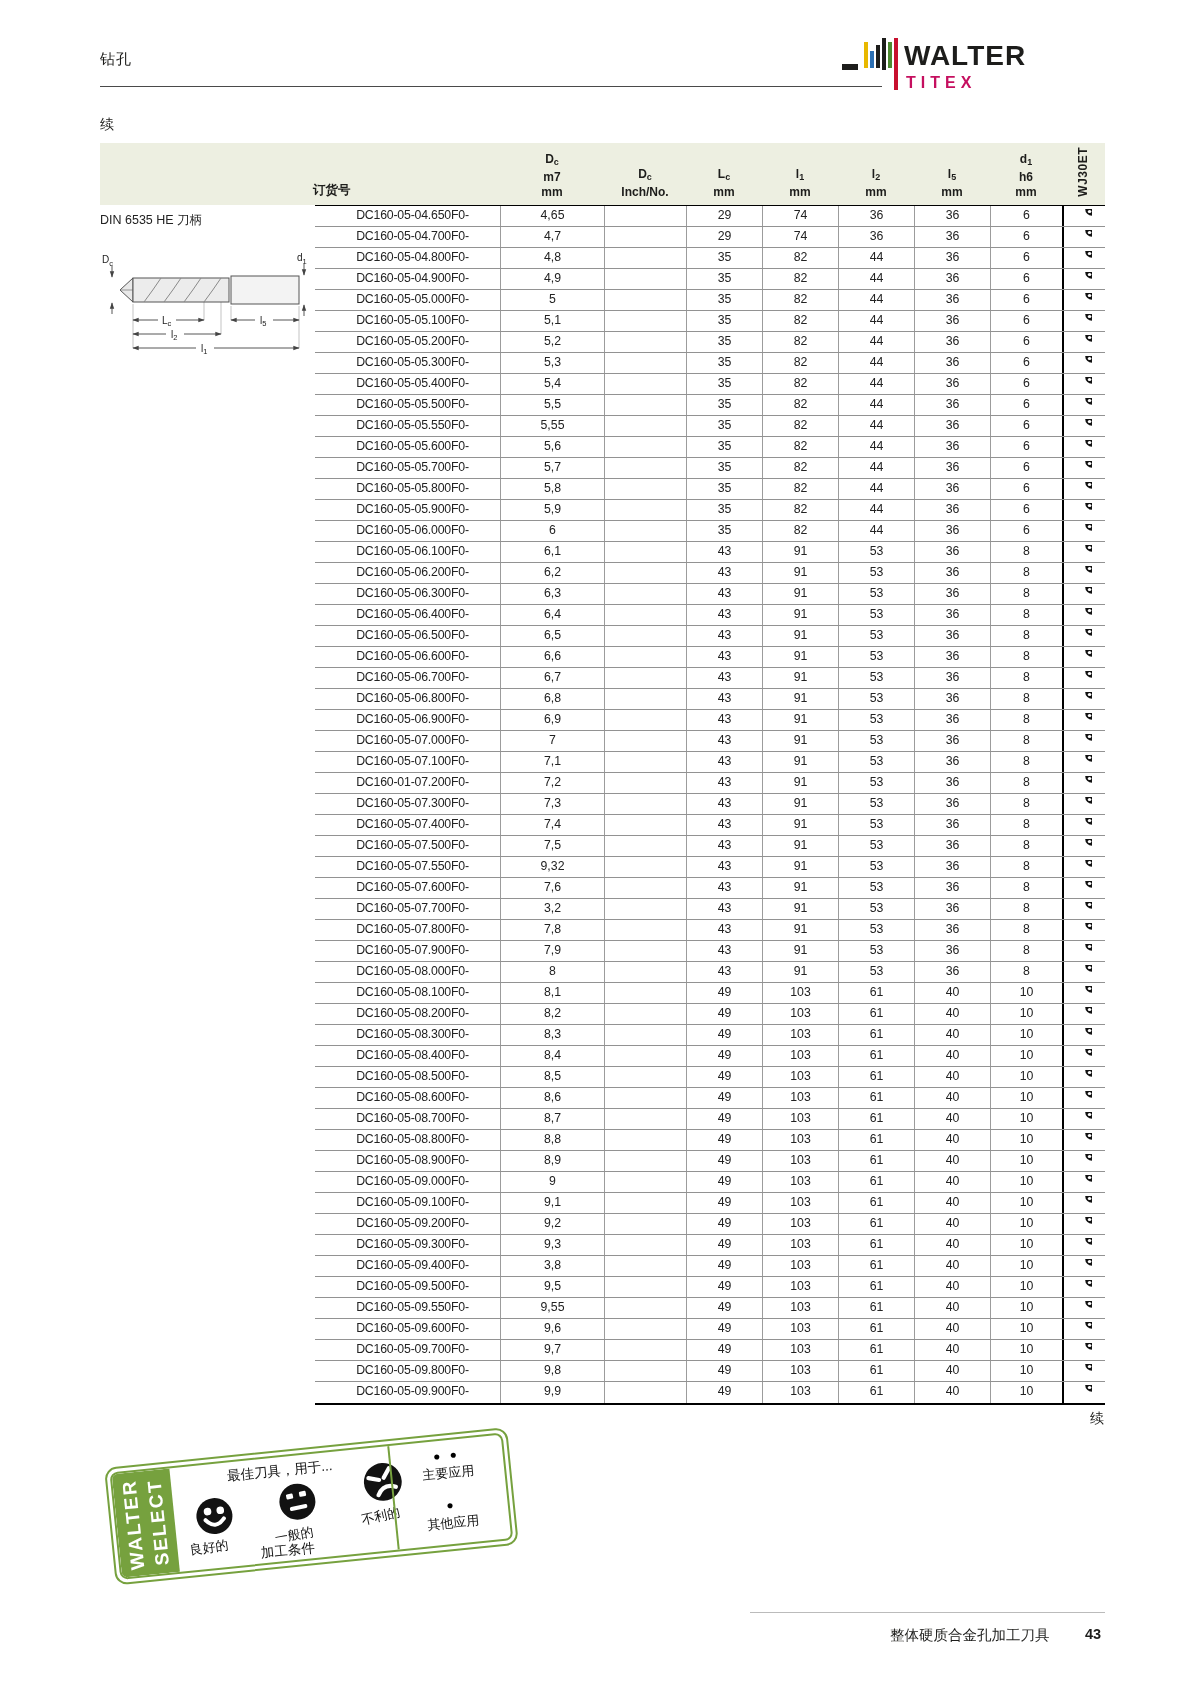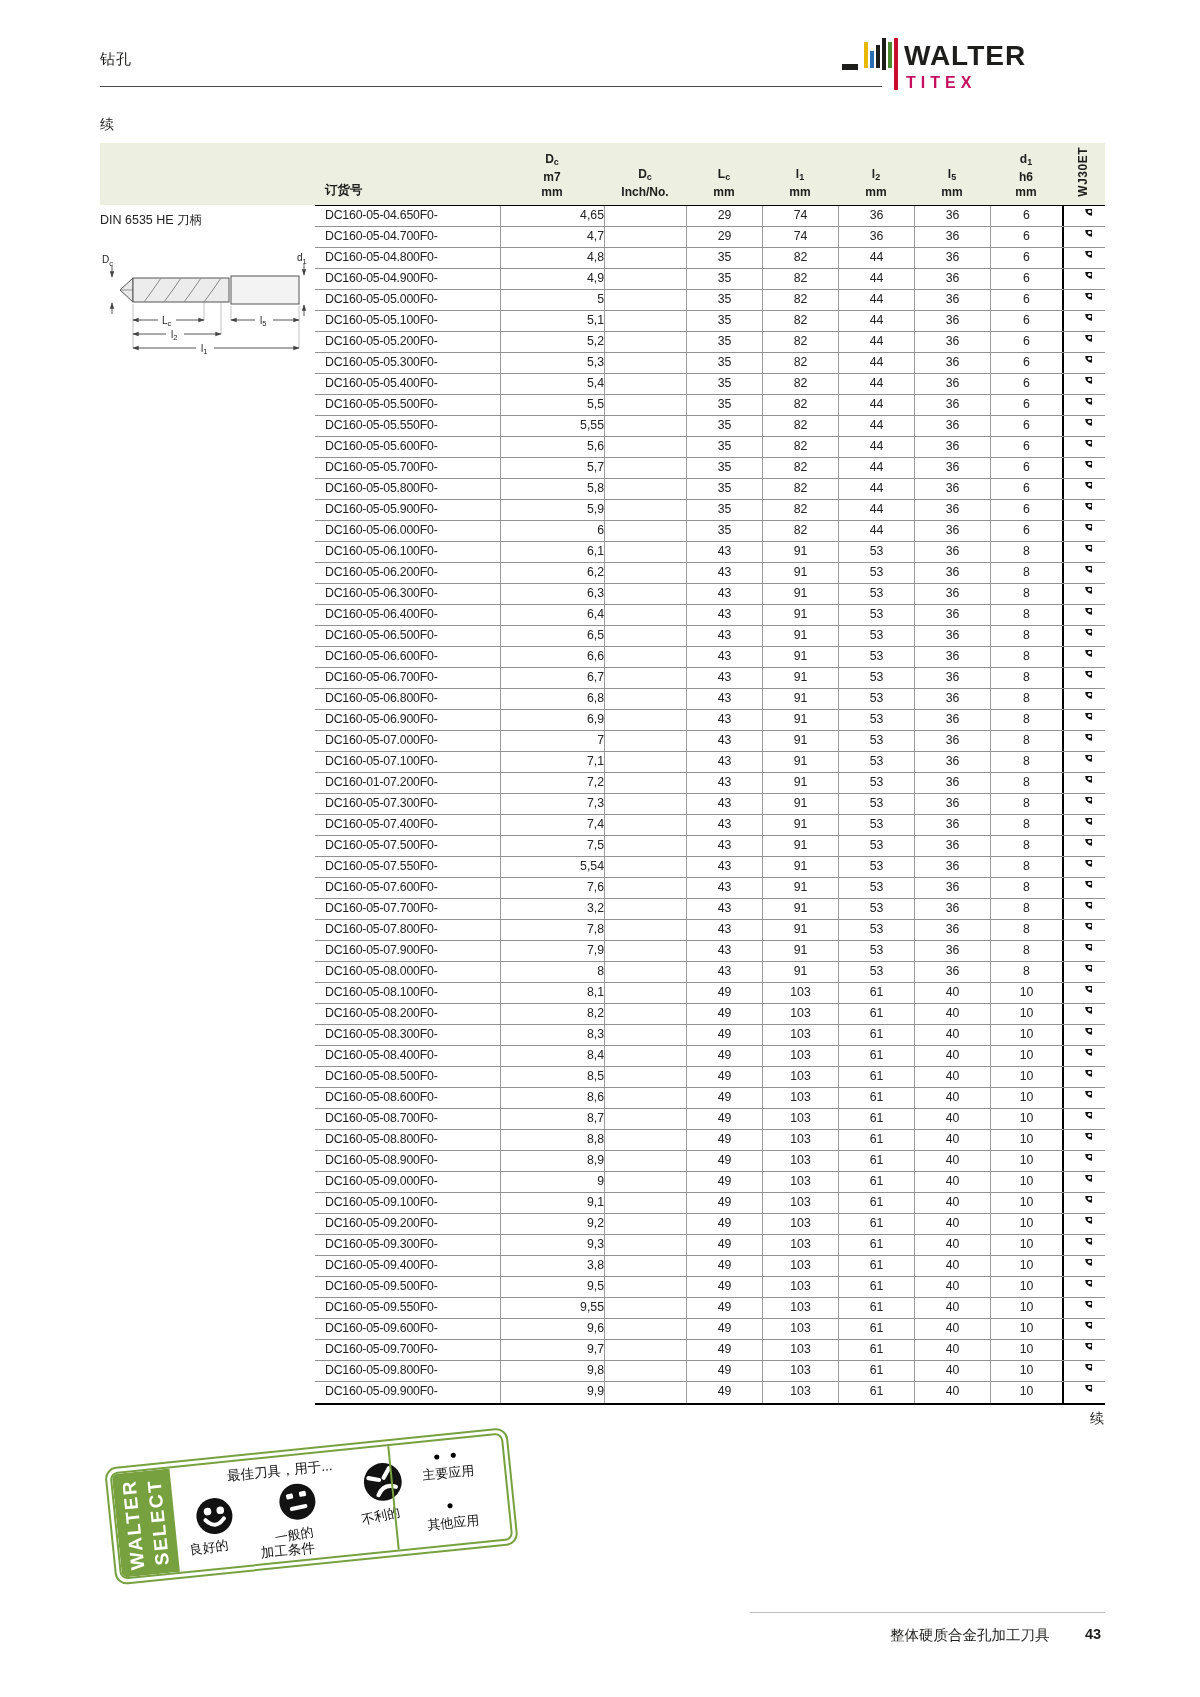--- a/index.html
+++ b/index.html
@@ -21,43 +21,43 @@
   .lb2{left:34px;top:7px;height:23px;}
   .lb3{left:40px;top:0px;height:32px;}
   .lb4{left:46px;top:4px;height:26px;}
   .lb5{left:52px;top:0px;height:52px;}
   .logo-brand{position:absolute;left:62px;top:2px;font-size:28px;font-weight:bold;letter-spacing:1px;color:#1d1d1b;}
   .logo-sub{position:absolute;left:64px;top:36px;font-size:16px;font-weight:bold;letter-spacing:5px;}
 
   
   .ctable{left:100px;top:143px;width:1005px;}
   .thead{position:relative;width:1005px;height:62px;background:#edefe1;}
-  .order-h{position:absolute;left:225px;bottom:6px;font-size:12.5px;font-weight:bold;}
+  .order-h{position:absolute;left:213px;bottom:6px;font-size:12.5px;font-weight:bold;}
   .hcell{position:absolute;bottom:5px;display:flex;flex-direction:column;justify-content:flex-end;
          text-align:center;font-size:12px;font-weight:bold;line-height:15px;}
   .hc-line:empty{display:none;}
   .sub{font-size:9px;vertical-align:-2px;}
   .h-dc{left:400px;width:104px;}
   .h-inch{left:504px;width:82px;}
   .h-lc{left:586px;width:76px;}
   .h-l1{left:662px;width:76px;}
   .h-l2{left:738px;width:76px;}
   .h-l5{left:814px;width:76px;}
   .h-d1{left:890px;width:72px;}
   .h-grade{left:962px;width:43px;bottom:4px;display:block;text-align:center;}
   .h-grade span{writing-mode:vertical-rl;transform:rotate(180deg);display:inline-block;
                 font-size:12px;font-weight:bold;letter-spacing:0.5px;}
 
   .tbody{position:relative;margin-left:215px;width:790px;border-top:1.5px solid #000;border-bottom:2px solid #000;}
   .trow{display:flex;height:21px;border-bottom:1px solid #929292;box-sizing:border-box;}
   .trow:last-child{border-bottom:none;}
   .c{box-sizing:border-box;font-size:12.3px;line-height:19.5px;text-align:center;color:#222;
      border-left:1px solid #9c9c9c;overflow:hidden;white-space:nowrap;}
-  .c-order{width:185px;text-align:left;padding-left:10px;border-left:none;letter-spacing:-0.2px;}
-  .c-dc{width:104px;text-align:right;}
+  .c-order{width:185px;text-align:center;padding-left:10px;border-left:none;letter-spacing:-0.2px;}
+  .c-dc{width:104px;}
   .c-inch{width:82px;}
   .c-lc{width:76px;}
   .c-l1{width:76px;}
   .c-l2{width:76px;}
   .c-l5{width:76px;}
   .c-d1{width:72px;}
   .c-icon{width:43px;border-left:2.5px solid #000;display:flex;align-items:center;justify-content:center;}
   .row-smiley{transform:rotate(-90deg);display:block;}
 
   
@@ -666,21 +666,21 @@
     <div class="c c-d1">8</div>
     <div class="c c-icon">
       <svg class="row-smiley" width="15" height="15" viewBox="-8 -8 16 16">
               <use href="#sym-smiley"></use>
             </svg>
     </div>
   </div>
 
   <div class="trow">
     <div class="c c-order">DC160-05-07.550F0-</div>
-    <div class="c c-dc">5,54</div>
+    <div class="c c-dc">9,32</div>
     <div class="c c-inch"></div>
     <div class="c c-lc">43</div>
     <div class="c c-l1">91</div>
     <div class="c c-l2">53</div>
     <div class="c c-l5">36</div>
     <div class="c c-d1">8</div>
     <div class="c c-icon">
       <svg class="row-smiley" width="15" height="15" viewBox="-8 -8 16 16">
               <use href="#sym-smiley"></use>
             </svg>

